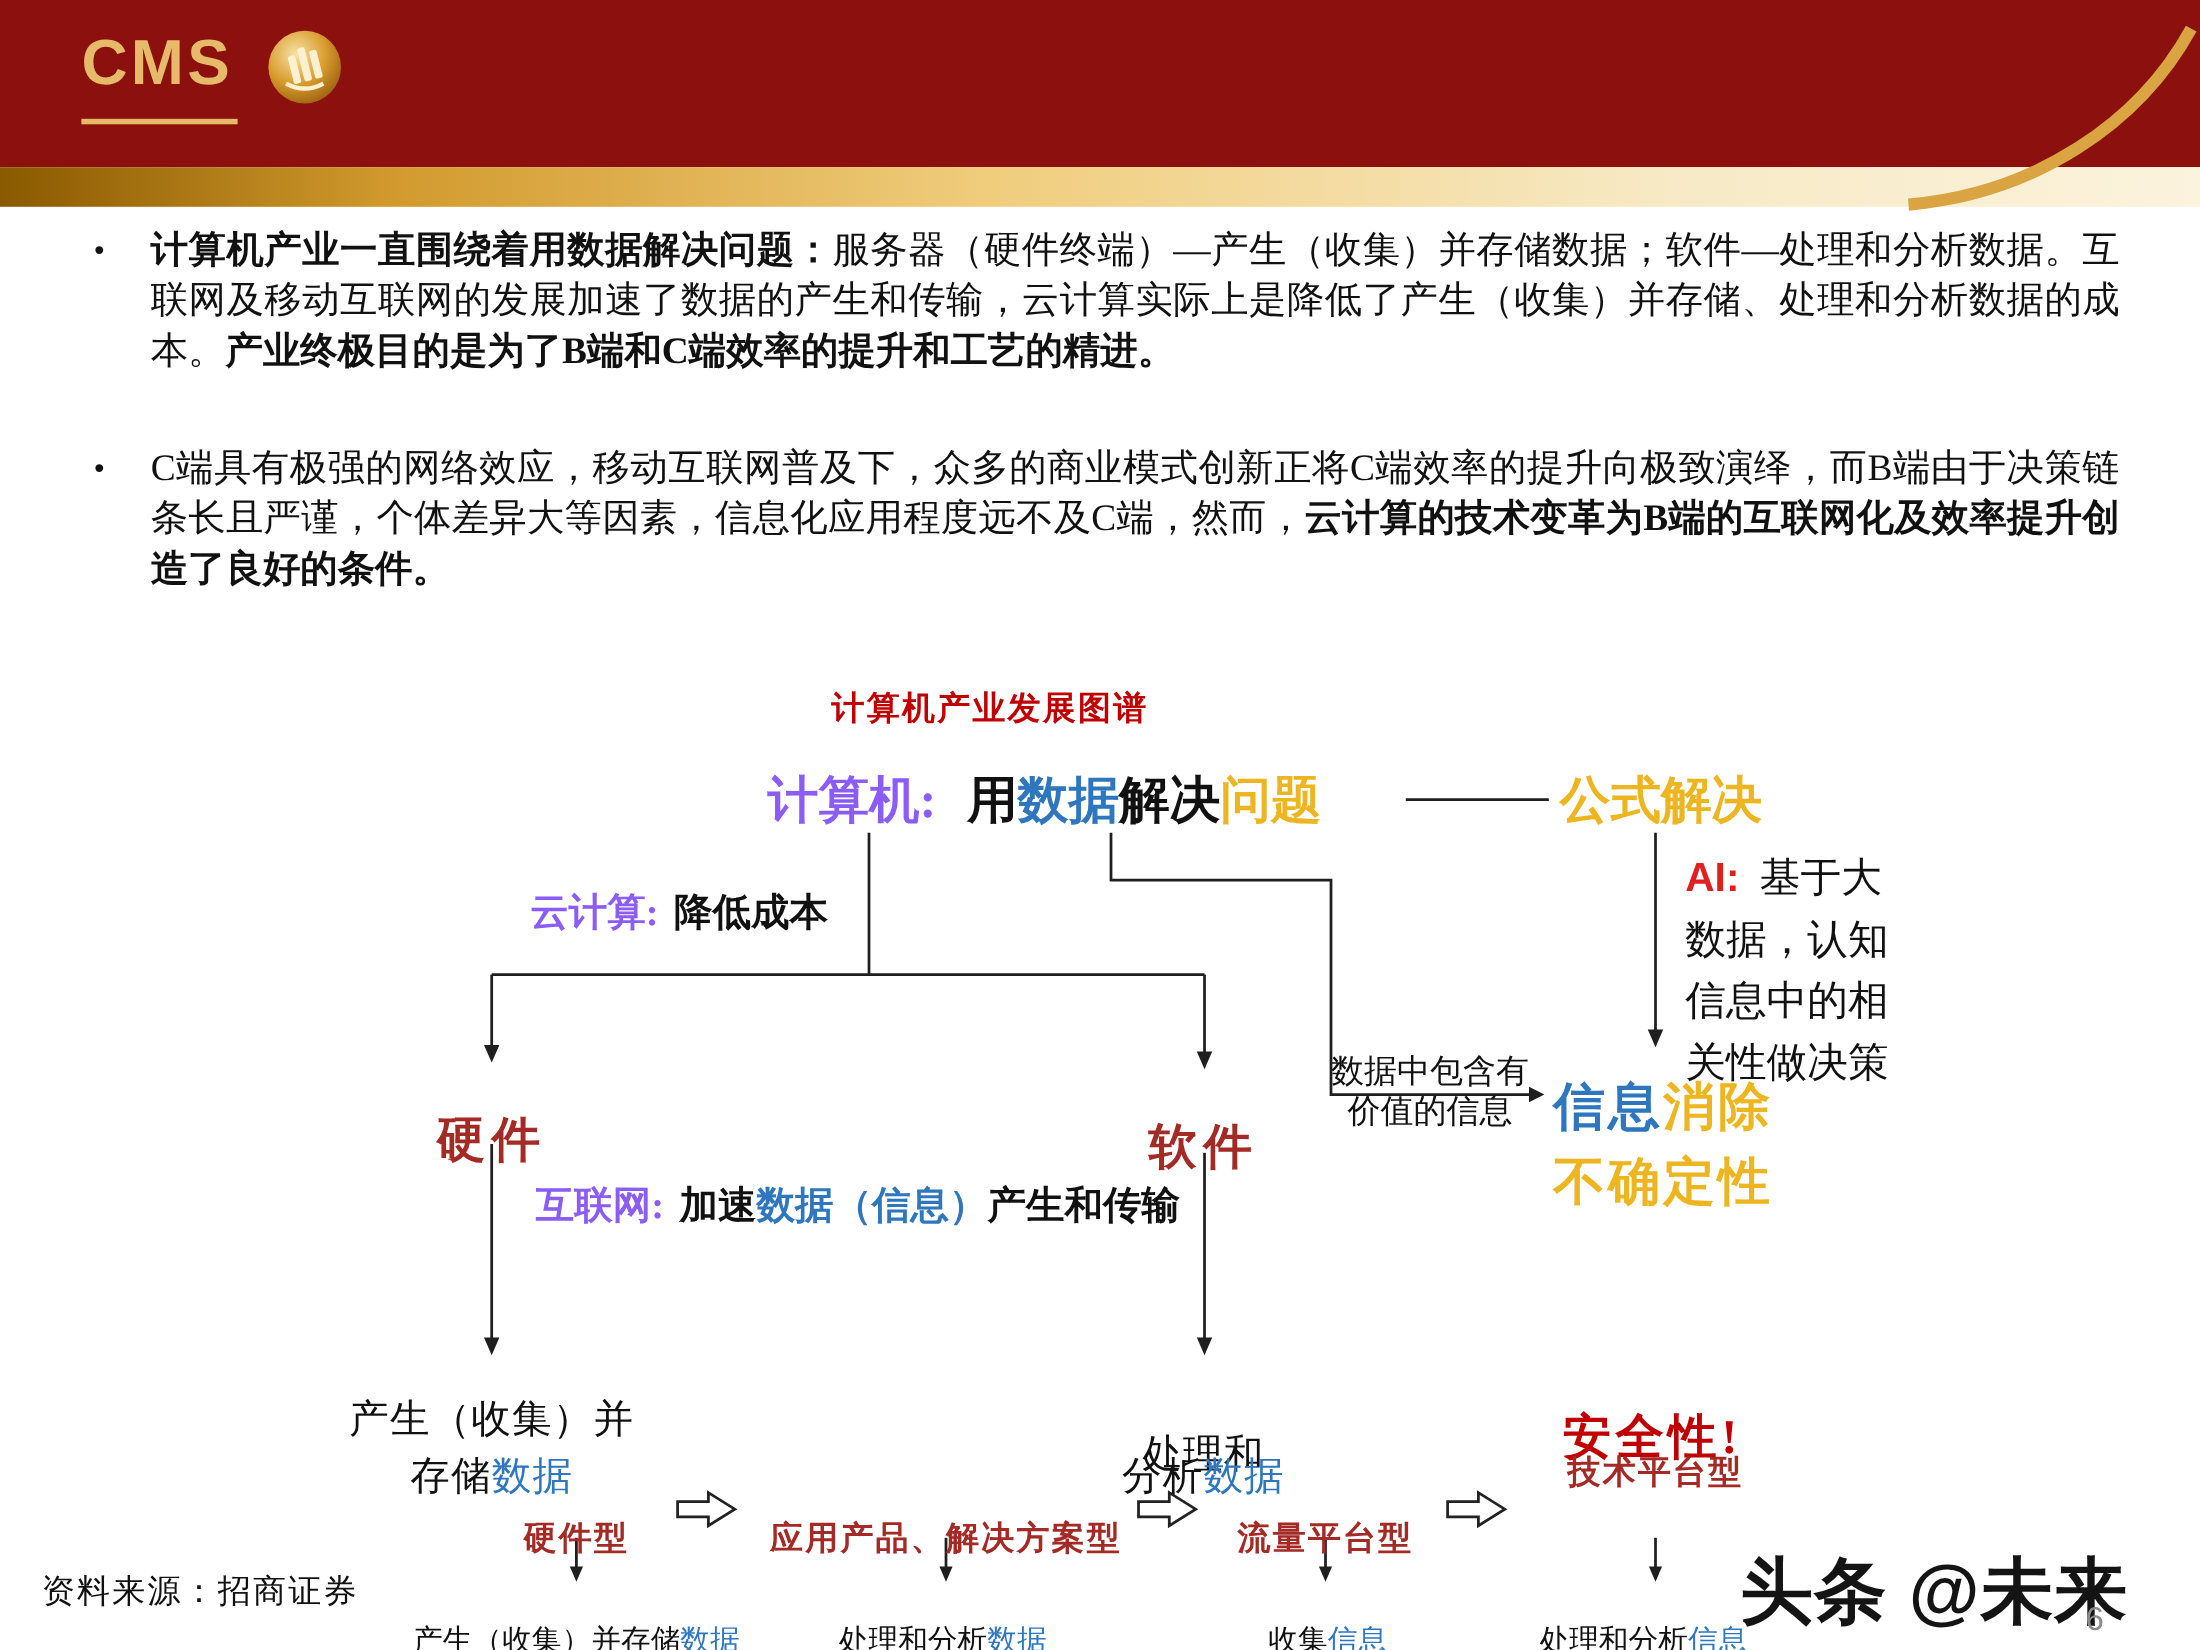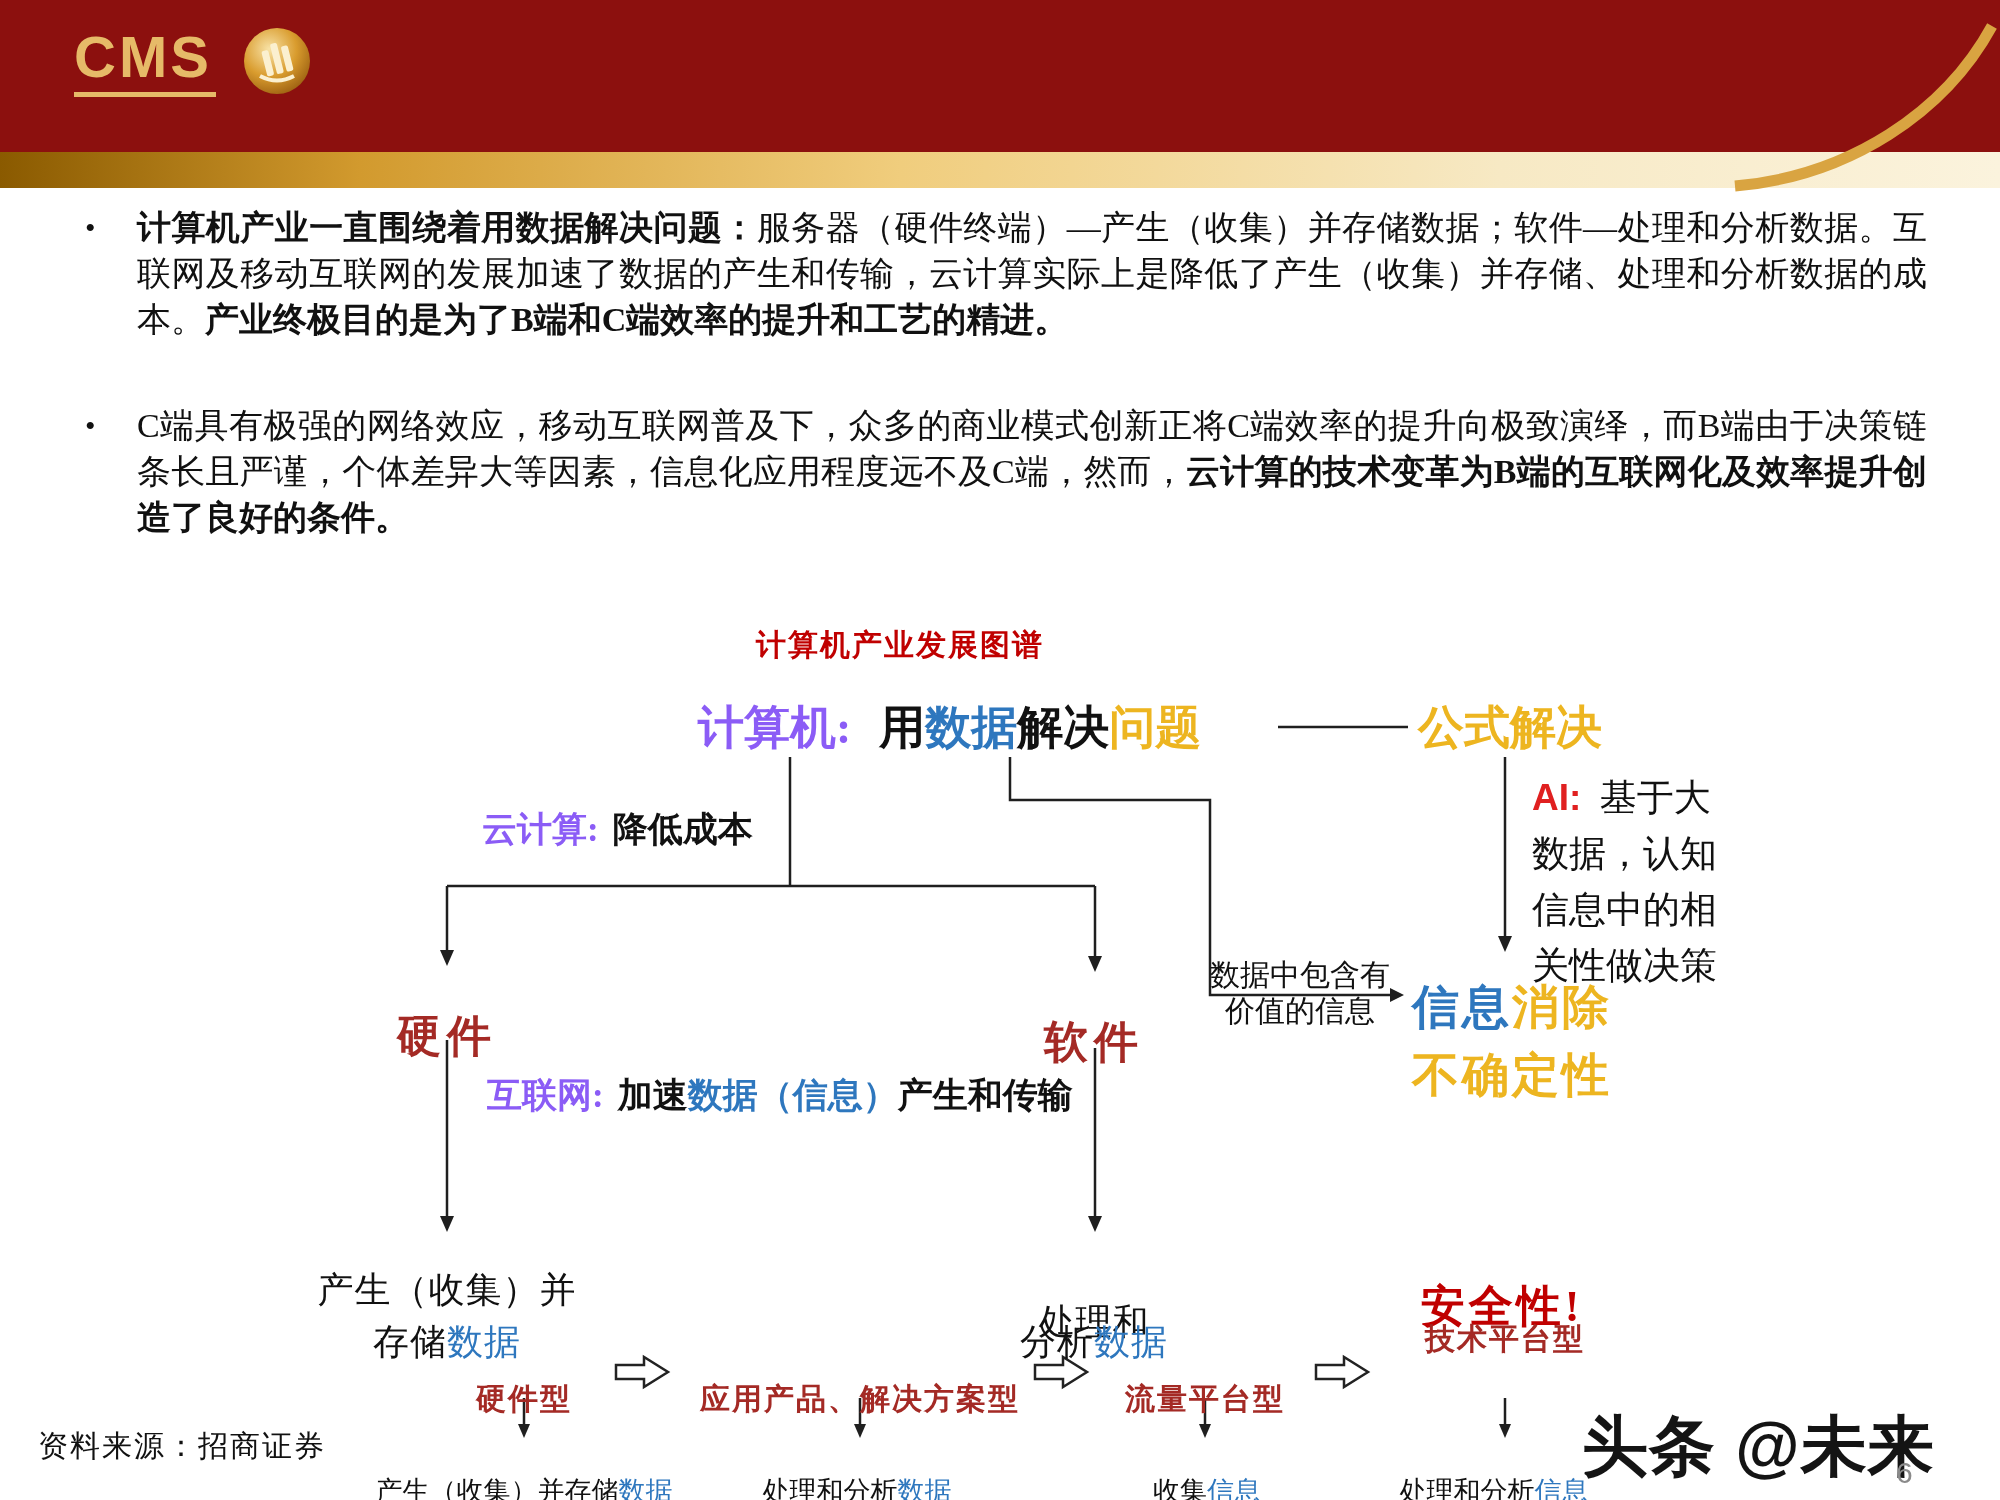--- a/index.html
+++ b/index.html
@@ -3,21 +3,21 @@
 <meta charset="utf-8">
 <style>
   html,body{margin:0;padding:0;background:#ffffff;}
   .slide{position:relative;width:2000px;height:1500px;background:#ffffff;overflow:hidden;
          font-family:"Liberation Serif","DejaVu Serif",serif;color:#111;}
 
   
   .topbar{position:absolute;left:0;top:0;width:2000px;height:152px;background:#8C100E;}
   .brand-cms{position:absolute;left:74px;top:28px;font-family:"Liberation Sans","DejaVu Sans",sans-serif;
              font-size:58px;font-weight:bold;letter-spacing:3px;color:#E6BA68;
-             border-bottom:5px solid #E6BA68;padding:0 4px 6px 0;line-height:1;}
+             border-bottom:5px solid #E6BA68;padding:0 4px 22px 0;line-height:1;}
   .brand-globe{position:absolute;left:242px;top:26px;}
   .brand-cn{position:absolute;left:322px;top:38px;font-size:48px;font-weight:bold;color:#E6BA68;
             border-bottom:4px solid #E6BA68;padding-bottom:10px;line-height:1;letter-spacing:4px;}
   .page-title{position:absolute;left:585px;top:34px;margin:0;font-family:"Liberation Sans","DejaVu Sans",sans-serif;
               font-size:55px;font-weight:600;color:#ffffff;letter-spacing:2px;white-space:nowrap;}
   .band-svg{position:absolute;left:0;top:0;pointer-events:none;}
 
   
   .bullets{position:absolute;left:85px;top:205px;width:1860px;}
   .bullet{display:flex;gap:26px;margin-bottom:60px;}

